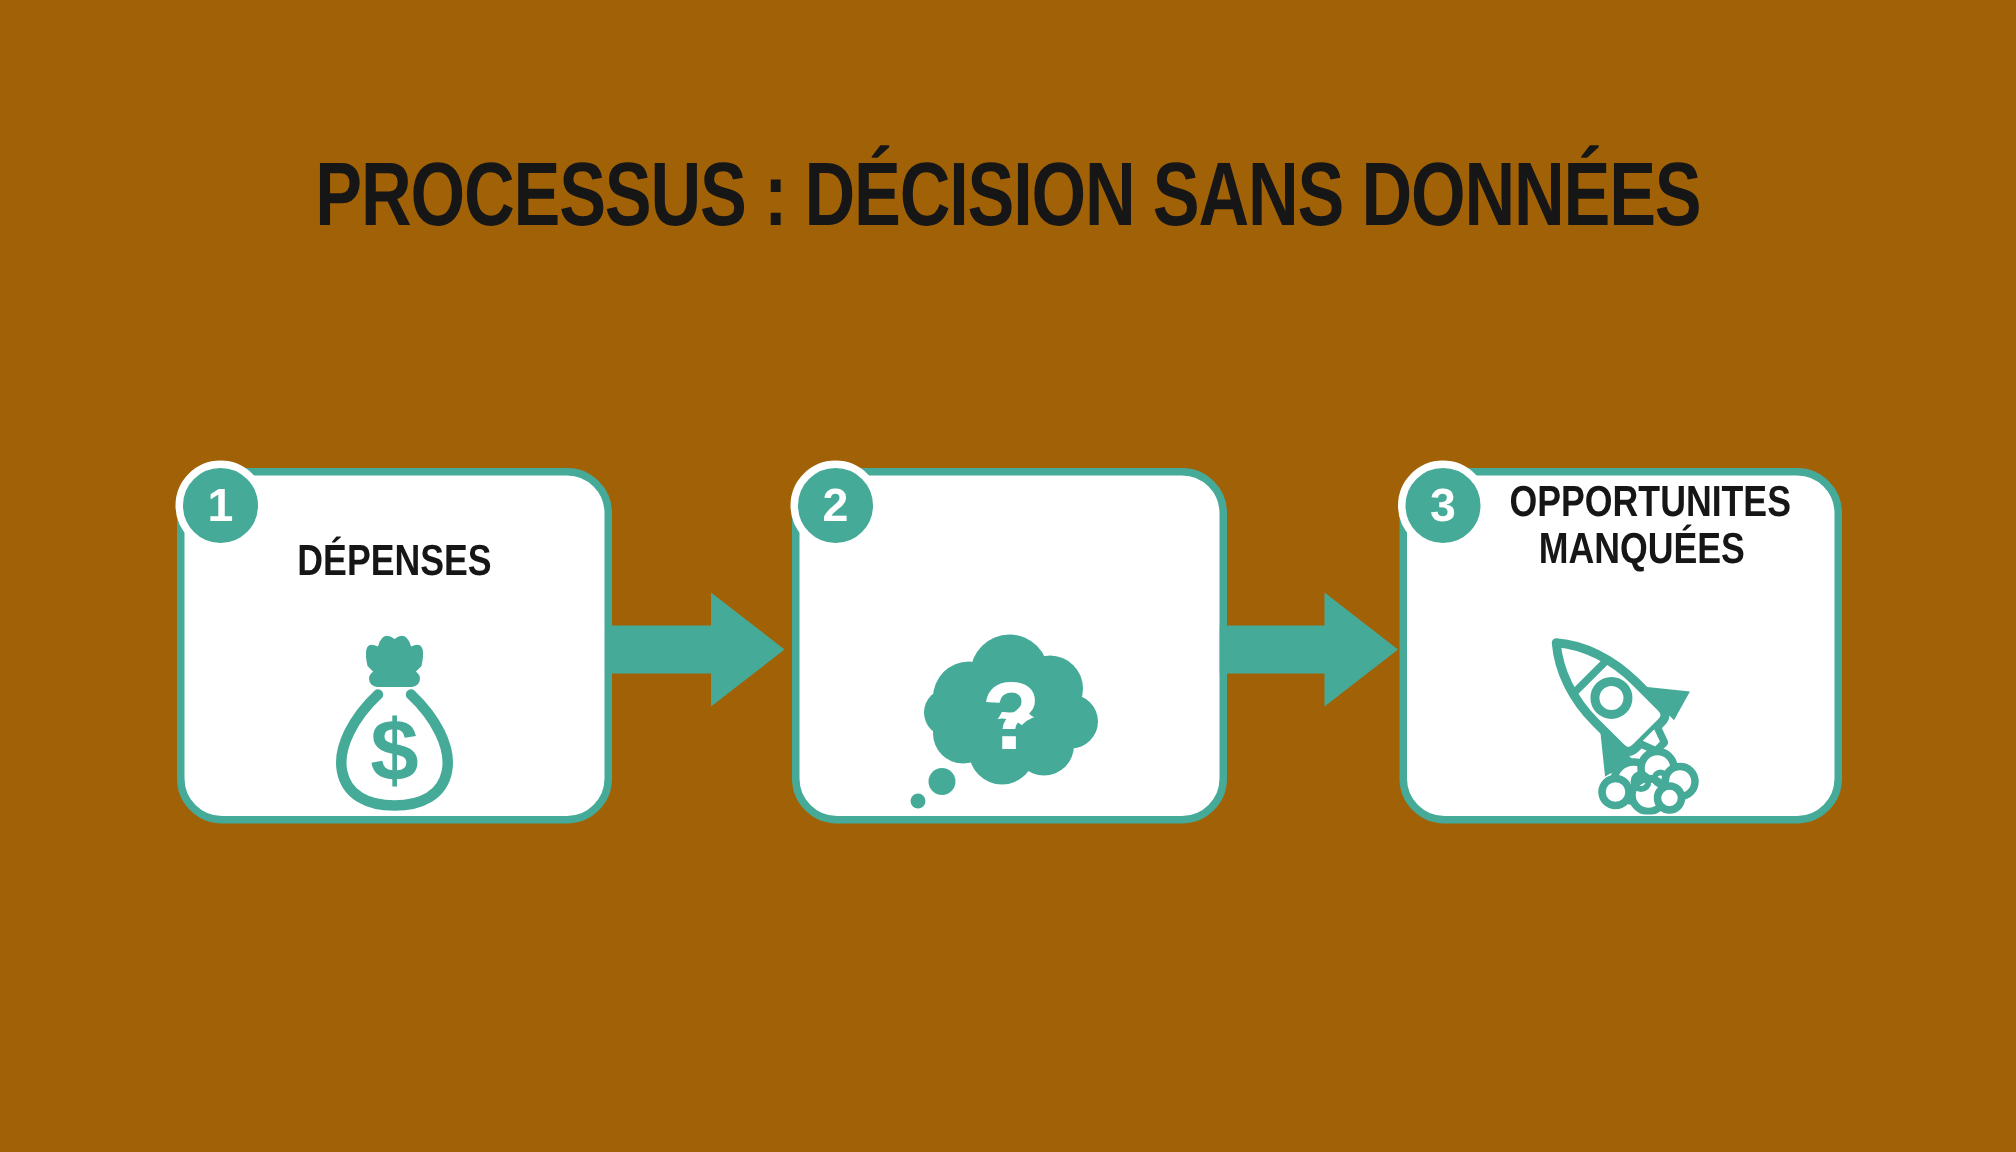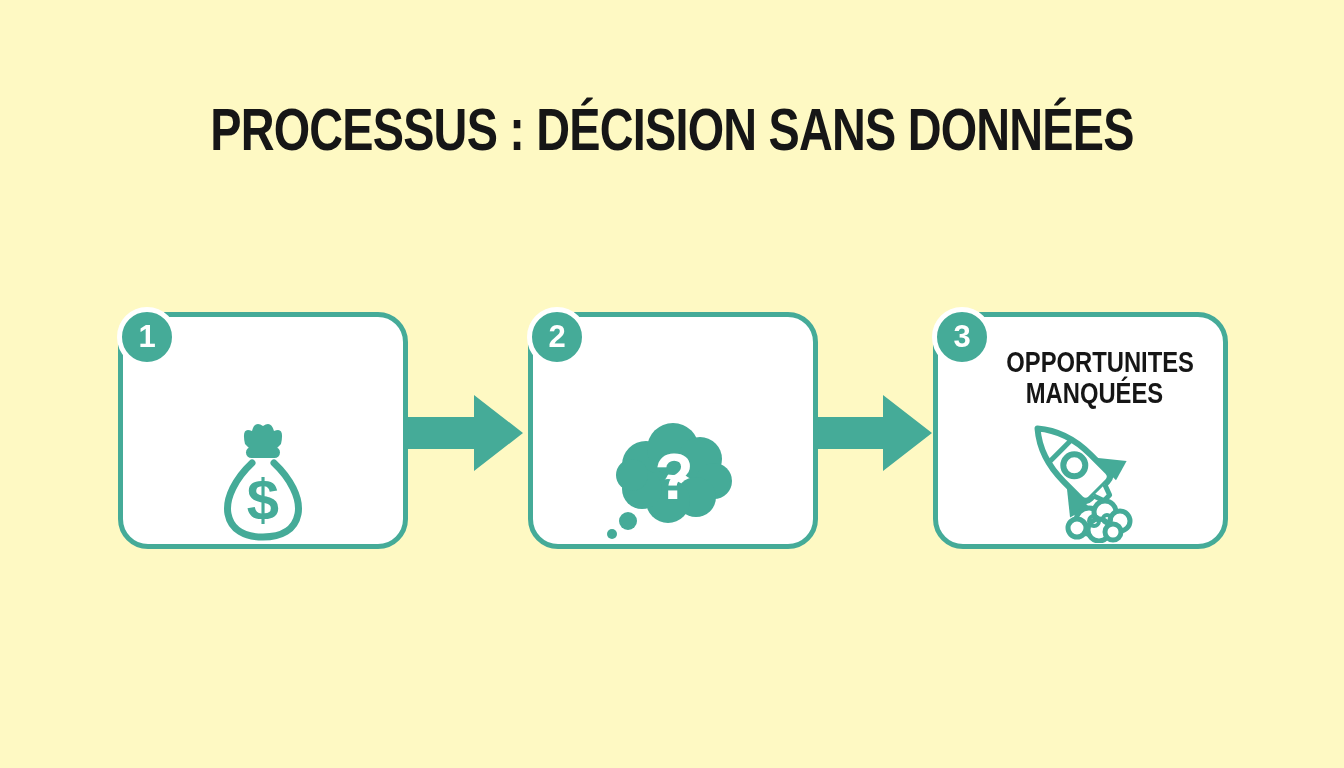--- a/index.html
+++ b/index.html
@@ -1,20 +1,20 @@
 <!DOCTYPE html>
 <html><head>
 <meta charset="utf-8">
 <style>
   html, body { margin: 0; padding: 0; background: #ffffff; }
   .canvas {
     position: relative;
     width: 1344px;
     height: 768px;
-    background: #fef9c3;
+    background: #a16207;
     font-family: "Liberation Sans", sans-serif;
     overflow: hidden;
   }
 
   
   .title {
     position: absolute;
     top: 100px;
     left: 0;
     right: 0;
@@ -76,21 +76,21 @@
     color: #161616;
     line-height: 1.08;
     z-index: 2;
   }
   .step-label .label-text {
     display: inline-block;
     transform: scaleX(0.82);
     transform-origin: 50% 50%;
     white-space: nowrap;
   }
-  .step-label.two-line { top: 30px; padding-left: 40px; padding-right: 12px; }
+  .step-label.two-line { top: 3px; padding-left: 40px; padding-right: 12px; }
   .step-label.two-line .label-text { white-space: normal; max-width: 215px; }
 
   .step-icon {
     position: absolute;
     left: 50%;
     transform: translateX(-50%);
     z-index: 1;
   }
   #step1 .step-icon { top: 98px; }
   #step2 .step-icon { top: 96px; }
@@ -112,20 +112,23 @@
 
 <div class="canvas">
 
   <div class="title">
     <span class="condense">PROCESSUS : DÉCISION SANS DONNÉES</span>
   </div>
 
   <div class="step" id="step1">
     <div class="badge">
       <span>1</span>
+    </div>
+    <div class="step-label">
+      <span class="label-text">DÉPENSES</span>
     </div>
     <div class="step-icon">
       <svg width="104" height="126" viewBox="0 0 104 126">
         <path d="M34,29 Q30,11 41,16 Q44,5 52,11 Q60,5 63,16 Q74,11 70,29 L65,34 L39,34 Z" fill="#45ab98"></path>
         <rect x="35" y="32" width="34" height="11" rx="5.5" fill="#45ab98"></rect>
         <path d="M41,48 C25,63 14,83 17,99 C20,115 34,122 52,122 C70,122 84,115 87,99 C90,83 79,63 63,48" fill="none" stroke="#45ab98" stroke-width="7" stroke-linecap="round"></path>
         <text x="52" y="105" text-anchor="middle" font-family="Liberation Sans, sans-serif" font-size="58" font-weight="700" fill="#45ab98">$</text>
       </svg>
     </div>
   </div>

